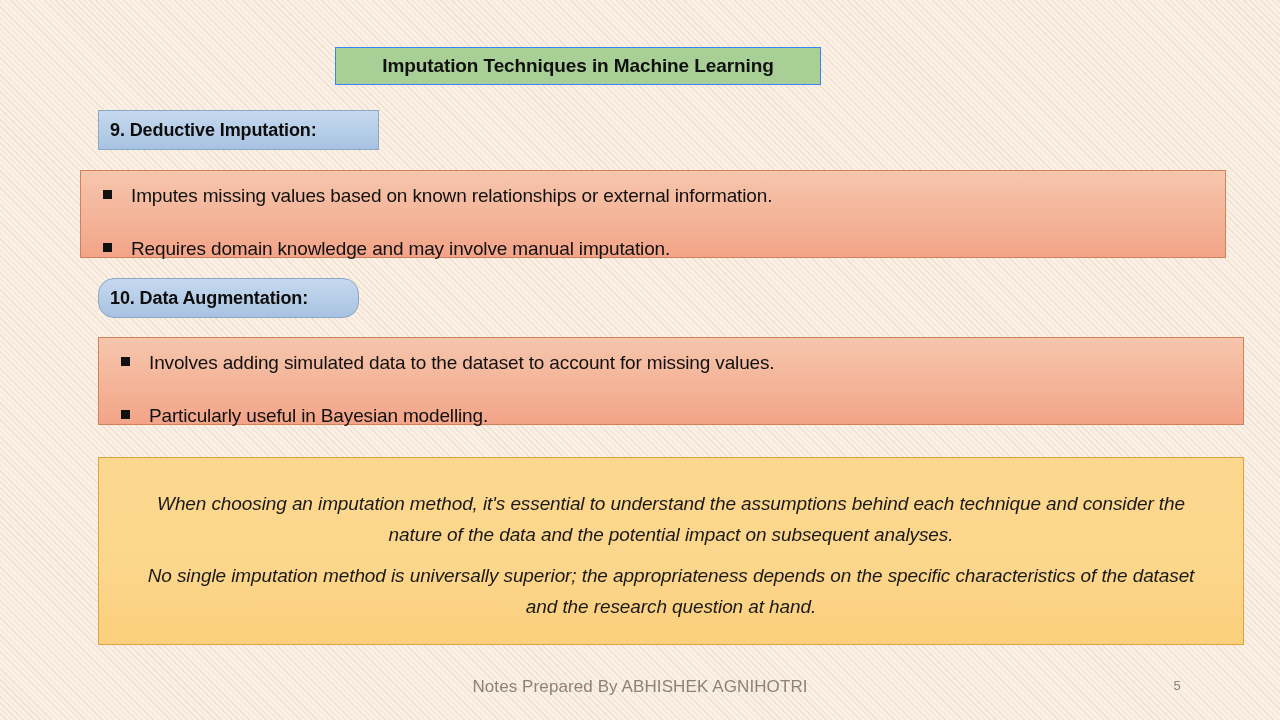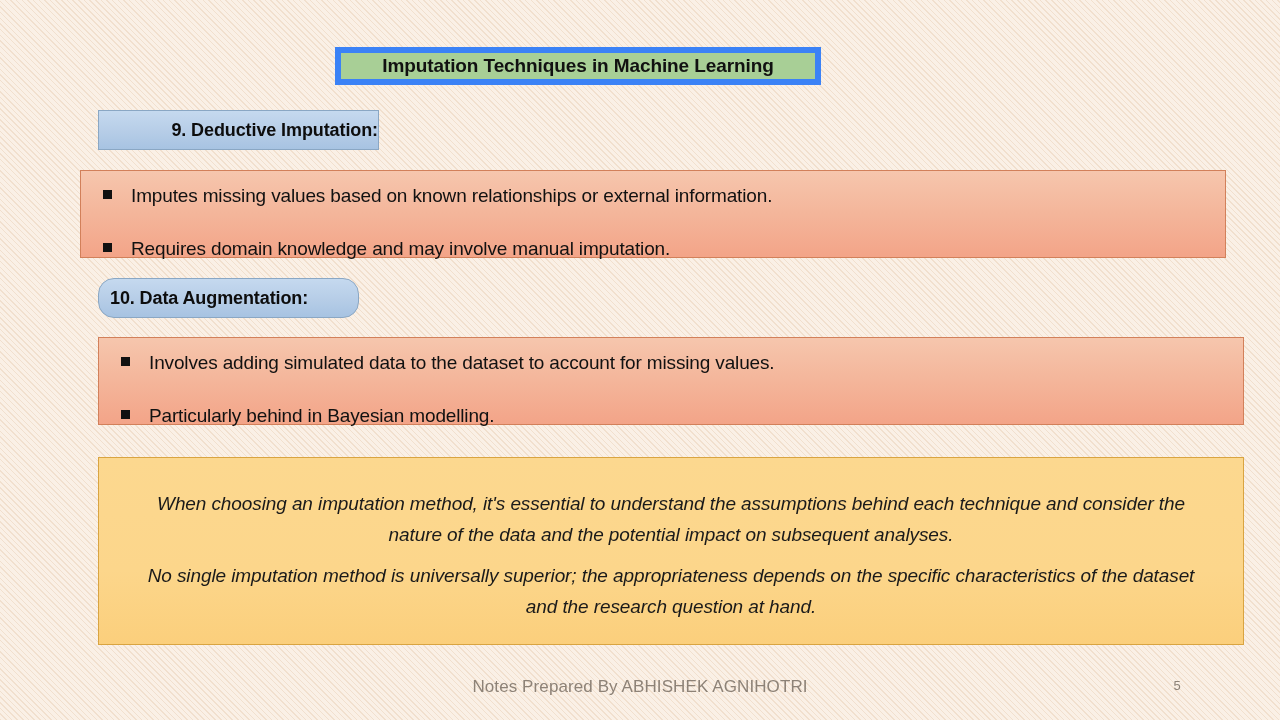--- a/index.html
+++ b/index.html
@@ -34,21 +34,21 @@
 
   
   .title-banner {
     position: absolute;
     left: 335px;
     top: 47px;
     width: 486px;
     height: 38px;
     box-sizing: border-box;
     background: #a8cf96;
-    border: 6px solid #3b82f6;
+    border: 1px solid #3b82f6;
     display: flex;
     align-items: center;
     justify-content: center;
   }
   .title-banner .title-text {
     font-size: 19px;
     font-weight: bold;
     color: #111111;
     letter-spacing: -0.1px;
     white-space: nowrap;
@@ -69,21 +69,20 @@
     font-weight: bold;
     color: #0d0d0d;
     white-space: nowrap;
     letter-spacing: -0.1px;
   }
   #heading-box-9 {
     left: 98px;
     top: 110px;
     width: 281px;
     height: 40px;
-    justify-content: flex-end;
   }
   #heading-box-10 {
     left: 98px;
     top: 278px;
     width: 261px;
     height: 40px;
     border-radius: 16px;
   }
 
   
@@ -208,21 +207,21 @@
     <span class="heading-text">10. Data Augmentation:</span>
   </div>
 
   <div class="bullet-box" id="bullet-box-10">
     <div class="bullet-row">
       <span class="bullet-marker"></span>
       <span class="bullet-text">Involves adding simulated data to the dataset to account for missing values.</span>
     </div>
     <div class="bullet-row">
       <span class="bullet-marker"></span>
-      <span class="bullet-text underlined">Particularly behind in Bayesian modelling</span>
+      <span class="bullet-text underlined">Particularly useful in Bayesian modelling</span>
       <span class="bullet-text">.</span>
     </div>
   </div>
 
   <div id="summary-box">
     <p>When choosing an imputation method, it's essential to understand the assumptions behind each technique and consider the nature of the data and the potential impact on subsequent analyses.</p>
     <p>No single imputation method is universally superior; the appropriateness depends on the specific characteristics of the dataset and the research question at hand.</p>
   </div>
 
   <div id="footer-note">Notes Prepared By ABHISHEK AGNIHOTRI</div>

